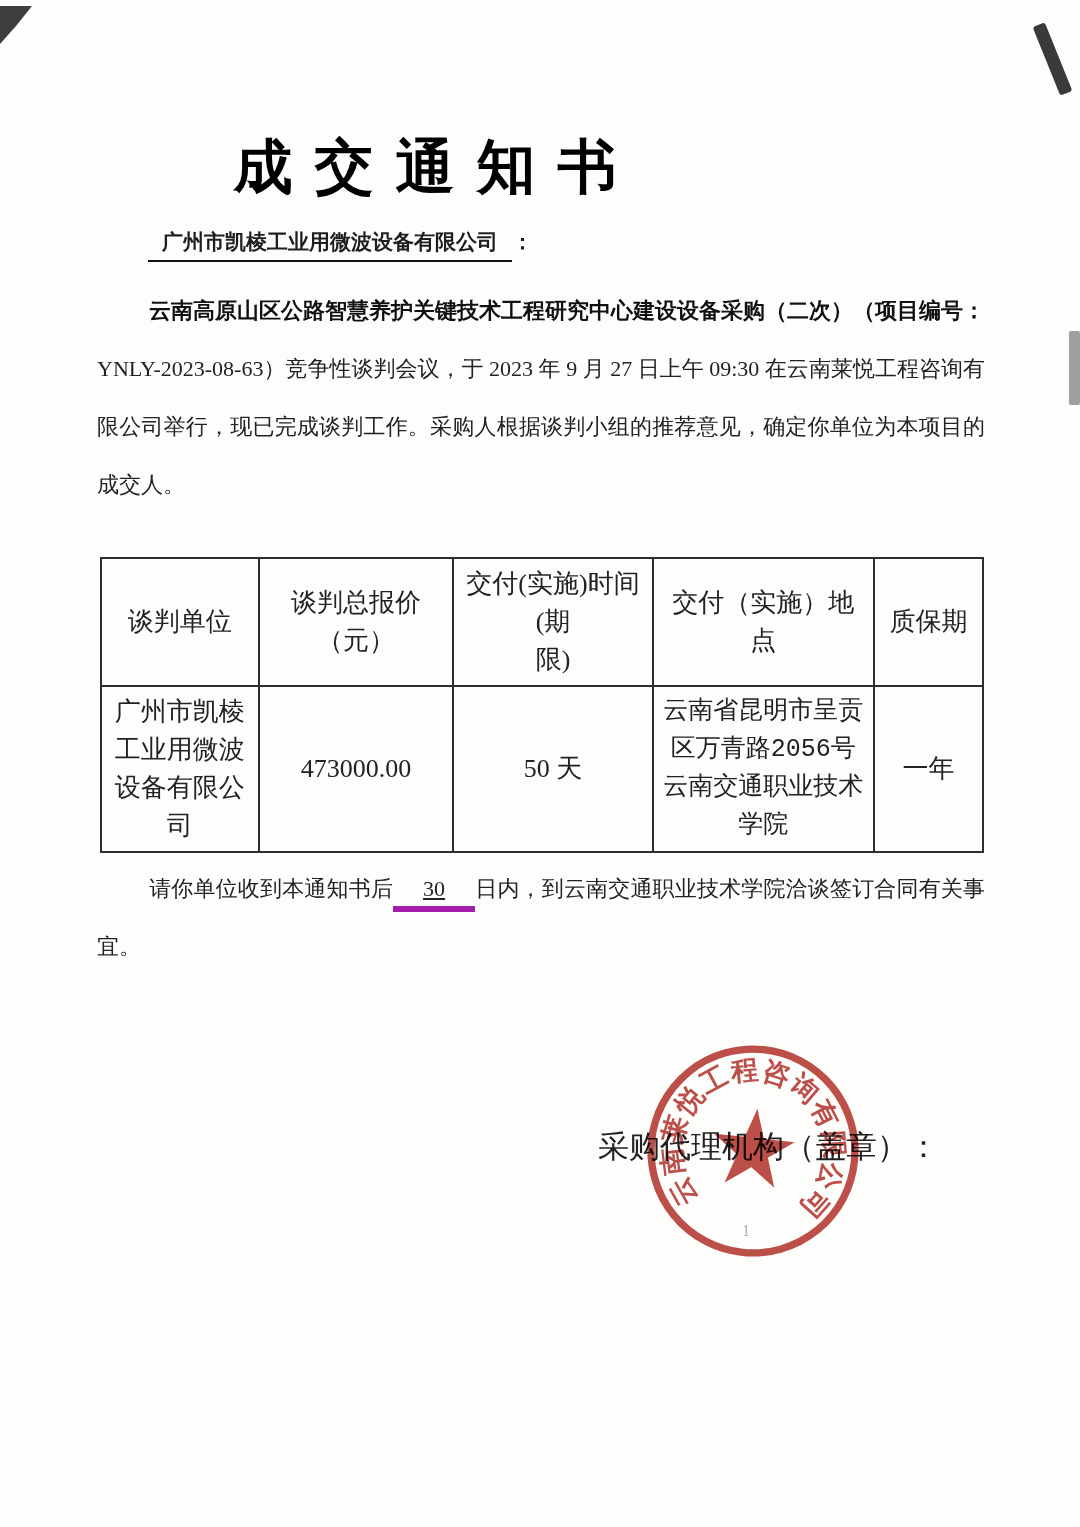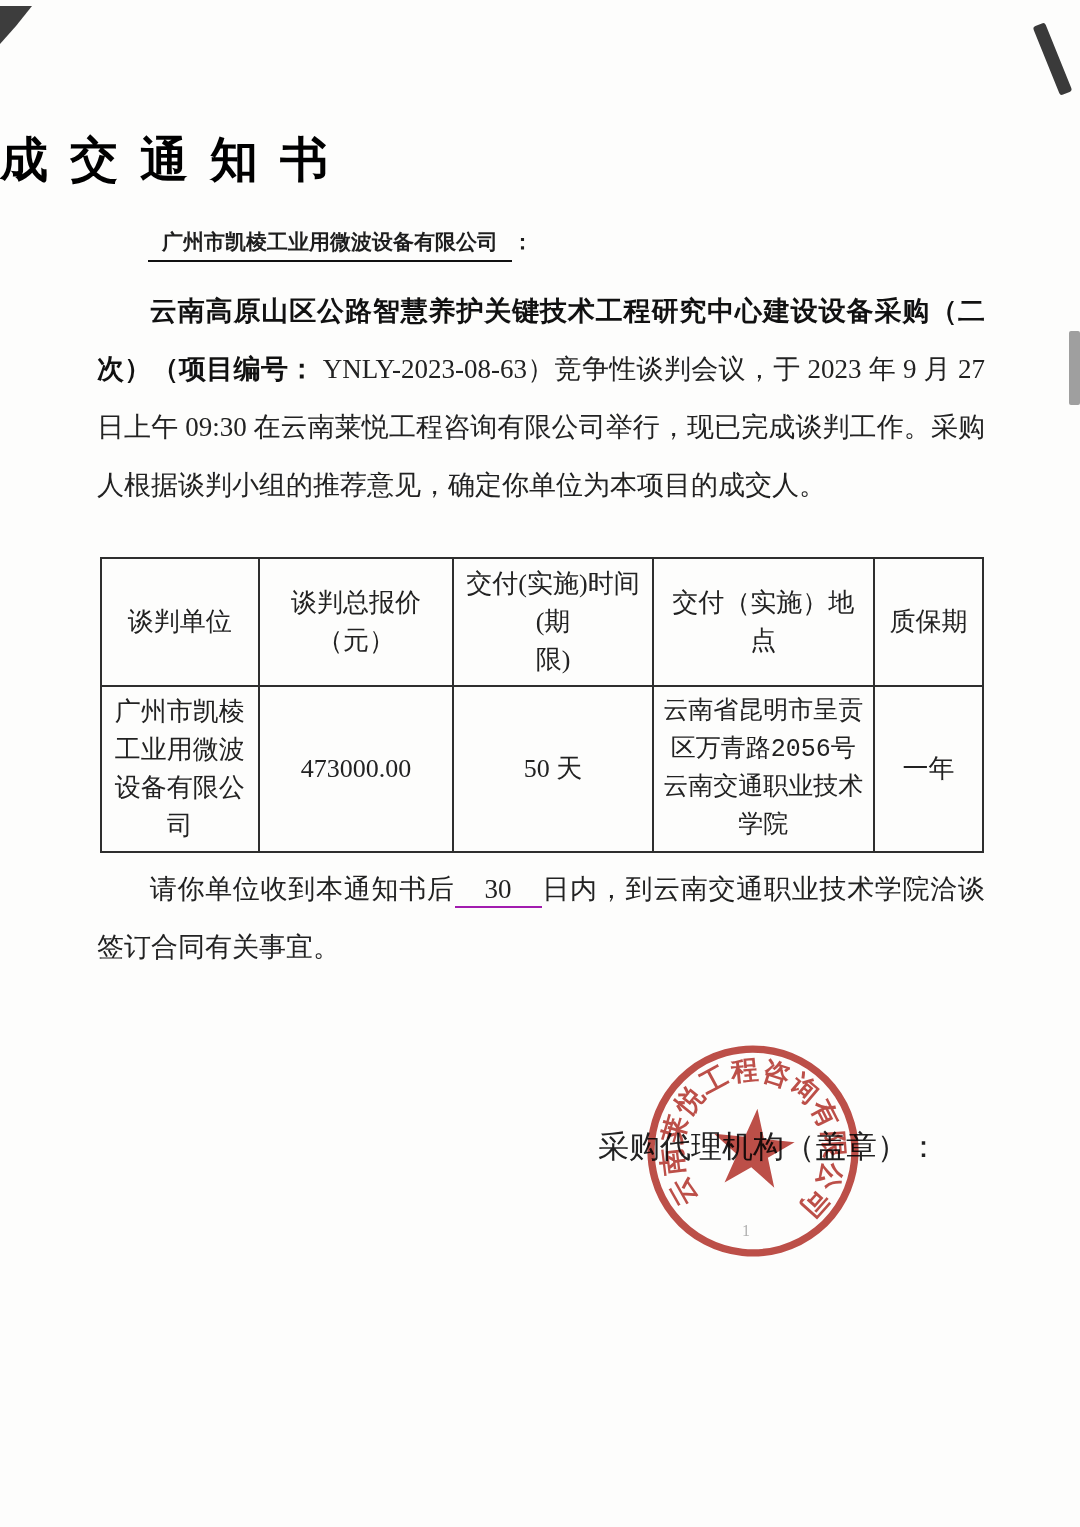--- a/index.html
+++ b/index.html
@@ -13,54 +13,55 @@
     color:#1e1e1e;
   }
   
   .artifact{position:absolute;}
   .art-tl{left:0;top:6px;width:0;height:0;border-top:20px solid #3d3d3d;border-right:16px solid transparent;border-bottom:18px solid transparent;border-left:16px solid #3d3d3d;}
   .art-tr{left:1046px;top:22px;width:13px;height:74px;background:#3a3a3a;transform:rotate(-22deg);border-radius:3px;}
   .art-r{left:1069px;top:331px;width:11px;height:74px;background:#9f9f9f;border-radius:2px;}
 
   .doc-title{
     position:absolute;left:0;top:128px;width:872px;
-    text-align:left;
-    font-size:48px;font-weight:900;
+    text-align:center;
+    font-size:59px;font-weight:900;
     letter-spacing:22px;
     color:#000;
     font-family:"Liberation Serif","DejaVu Serif",serif;
   }
   .addressee-line{
     position:absolute;left:148px;top:228px;width:840px;
     font-size:21px;font-weight:bold;
     font-family:"Liberation Sans","DejaVu Sans",sans-serif;
   }
   .addressee-underline{
     display:inline-block;
     border-bottom:2.5px solid #111;
     padding:0 14px 4px 14px;
   }
   .addressee-colon{font-weight:bold;}
 
   .para{
     position:absolute;left:97px;width:888px;
-    font-size:27px;line-height:58px;
+    font-size:22px;line-height:58px;
     text-align:justify;
     color:#222;
   }
   .para-1{top:282px;}
   .para-1 .indent, .para-2 .indent{display:inline-block;width:52px;}
   .b-sans{font-weight:bold;font-family:"Liberation Sans","DejaVu Sans",sans-serif;color:#111;}
 
   .para-2{top:860px;}
   .days-underline{
     display:inline-block;
-    border-bottom:2px solid #a21caf;
+    border-bottom:6px solid #a21caf;
     padding:0 30px 2px 30px;
     line-height:30px;
+    text-decoration:underline;
   }
 
   table.award{
     position:absolute;left:100px;top:557px;
     width:884px;
     border-collapse:collapse;
     font-size:26px;color:#222;
   }
   table.award th, table.award td{
     border:2px solid #2e2e2e;

